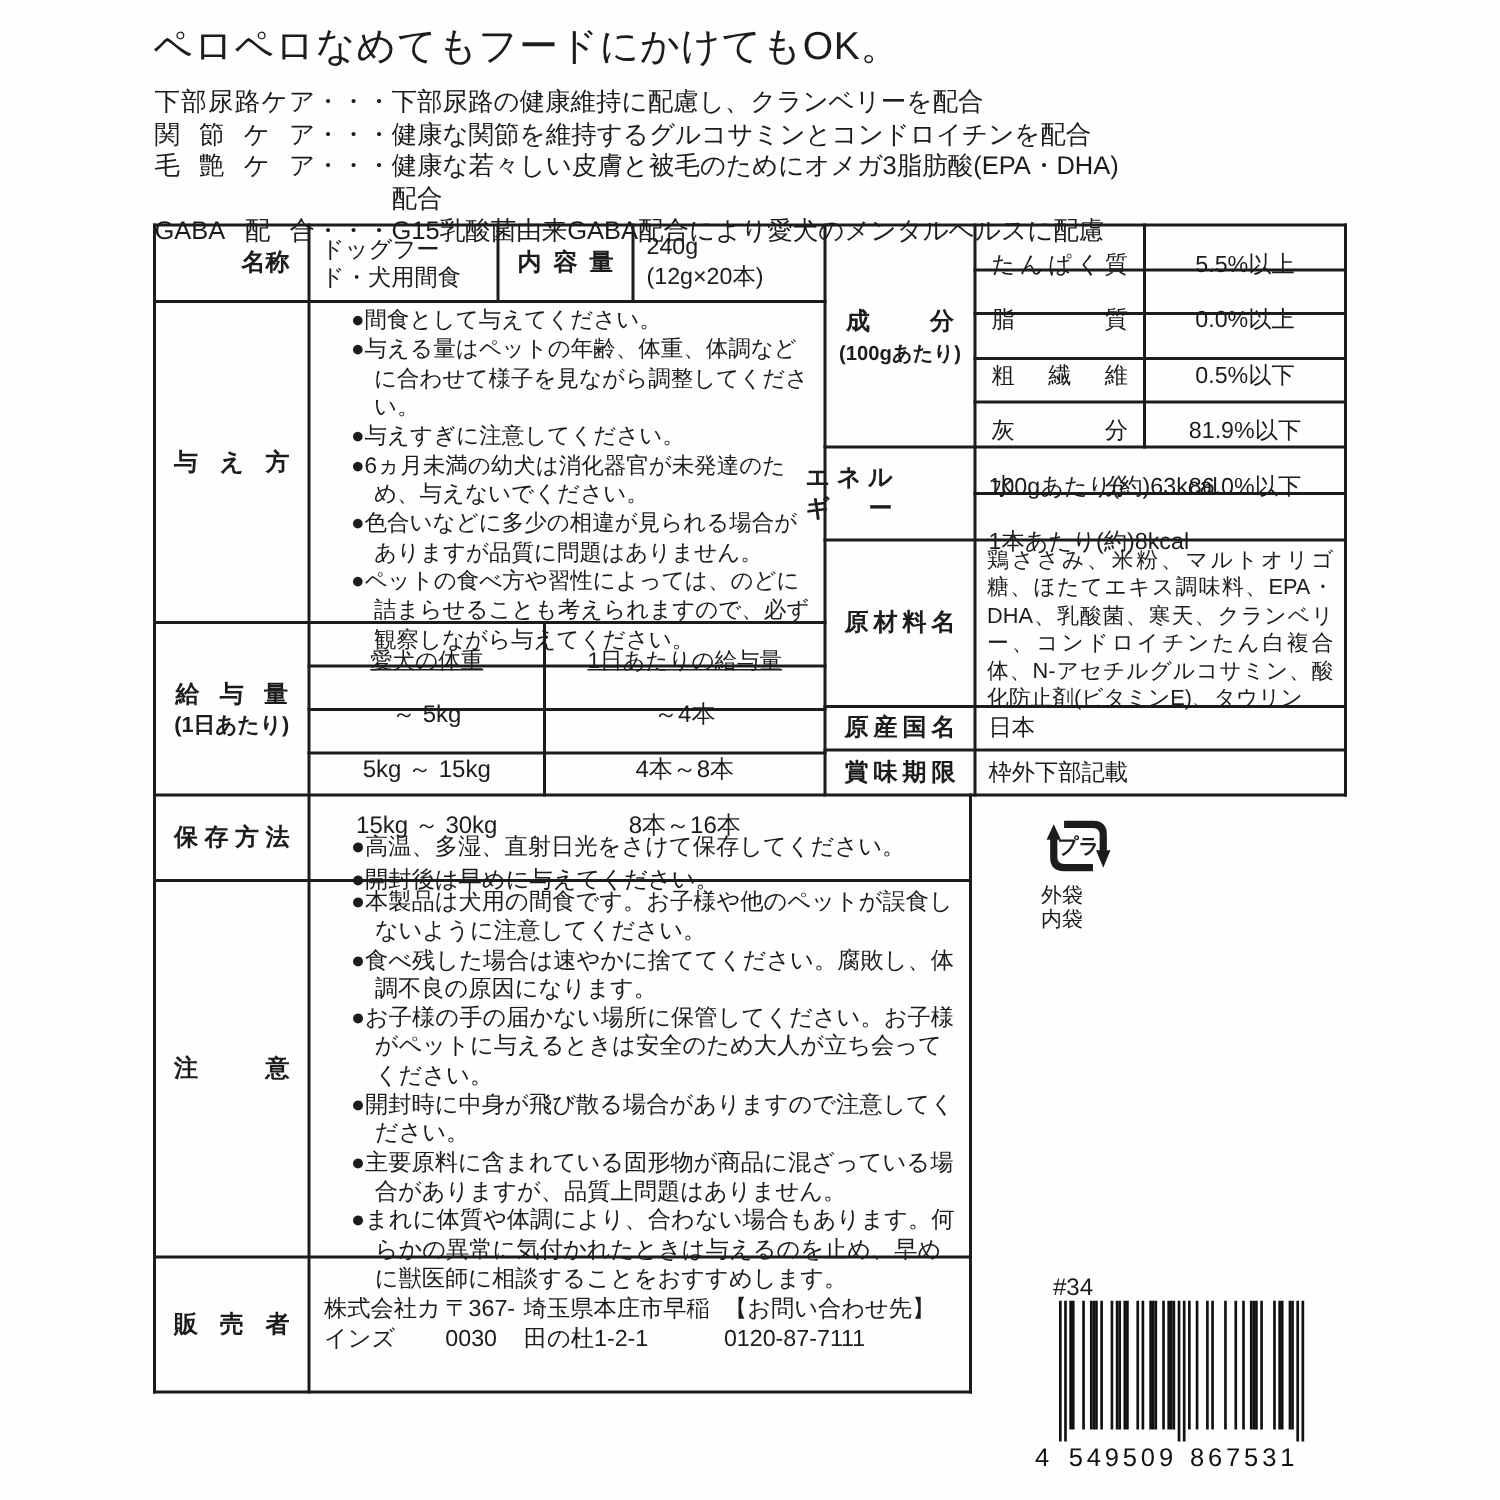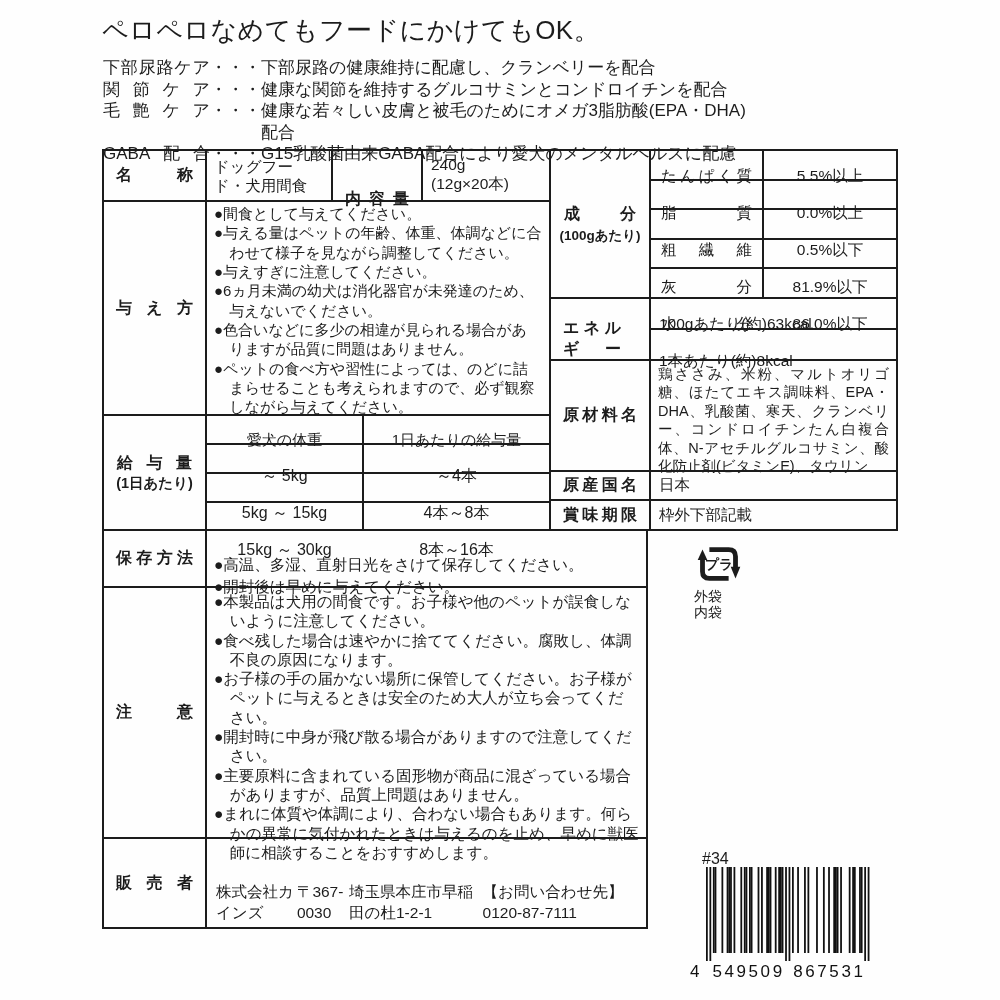--- a/index.html
+++ b/index.html
@@ -14,31 +14,31 @@
   .care-dots{flex:none;}
   .care-desc{flex:1;}
   
   .cell{position:absolute;box-sizing:border-box;display:flex;align-items:center;}
   .lbl{font-weight:bold;font-size:16px;}
   .lbl .j{flex:1;text-align:justify;text-align-last:justify;padding:0 13px;}
   .lbl .stack{flex:1;padding:0 8px;}
   .lbl .stack .j2{text-align:justify;text-align-last:justify;padding:0 6px;}
   .lbl .sub{text-align:center;font-size:13.5px;margin-top:2px;}
   .bullets{display:block;padding:3px 8px;align-items:flex-start;}
-  .bullet{padding-left:1.02em;text-indent:-1.02em;}
+  .bullet{padding-left:1.02em;text-indent:-1.02em;margin-left:20px;}
   .feed{font-size:15px;line-height:19.35px;}
   .caut{font-size:15.5px;line-height:19.3px;}
   .stor{font-size:15.5px;line-height:22px;padding-top:6px;}
   
   .flexcol{display:flex;flex-direction:column;}
   .frow{flex:1;display:flex;align-items:center;margin-top:16px;}
   .fc{display:flex;align-items:center;justify-content:center;box-sizing:border-box;height:100%;}
   .daily-c1{width:157px;}
   .daily-c2{flex:1;}
-  .daily-h{font-size:15px;}
+  .daily-h{font-size:15px;text-decoration:underline;}
   .daily-v{font-size:16px;}
   .comp-name{width:113px;}
   .comp-name .j{flex:1;text-align:justify;text-align-last:justify;padding:0 11px;font-size:15.5px;}
   .comp-val{flex:1;justify-content:center;font-size:15.5px;}
   .energy-row{justify-content:flex-start;padding-left:9px;font-size:15.5px;}
   .ingr{font-size:14.5px;line-height:18.4px;text-align:justify;padding:5px 8px;}
   .plain{font-size:15.5px;padding-left:9px;font-family:Liberation Mono, monospace;}
   .seller{font-size:15.5px;line-height:20.5px;padding:5px 10px;}
   
   .recycle-note{left:694px;width:50px;font-size:14px;line-height:16.5px;font-weight:500;}
@@ -106,25 +106,25 @@
       <div style="position: absolute; background: rgb(28, 28, 28); left: 649px; top: 208px; width: 249px; height: 2px;"></div>
       <div style="position: absolute; background: rgb(28, 28, 28); left: 649px; top: 238px; width: 249px; height: 2px;"></div>
       <div style="position: absolute; background: rgb(28, 28, 28); left: 649px; top: 267px; width: 249px; height: 2px;"></div>
       <div style="position: absolute; background: rgb(28, 28, 28); left: 549px; top: 297px; width: 349px; height: 2px;"></div>
       <div style="position: absolute; background: rgb(28, 28, 28); left: 649px; top: 328px; width: 249px; height: 2px;"></div>
       <div style="position: absolute; background: rgb(28, 28, 28); left: 549px; top: 359px; width: 349px; height: 2px;"></div>
       <div style="position: absolute; background: rgb(28, 28, 28); left: 549px; top: 470px; width: 349px; height: 2px;"></div>
       <div style="position: absolute; background: rgb(28, 28, 28); left: 549px; top: 499px; width: 349px; height: 2px;"></div>
     </div>
 
-  <div class="cell lbl" style="left:103px;top:150px;width:103px;height:51px;">
+  <div class="cell lbl" style="left:103px;top:150px;width:103px;height:51px;padding-left:45px;">
     <div class="j">名称</div>
   </div>
   <div class="cell" style="left:206px;top:150px;width:126px;height:51px;padding:2px 8px;font-size:15.5px;line-height:19px;">ドッグフード・犬用間食</div>
-  <div class="cell lbl" style="left:332px;top:150px;width:90px;height:51px;margin-top:24px;">
+  <div class="cell lbl" style="left:332px;top:150px;width:90px;height:51px;">
     <div class="j">内容量</div>
   </div>
   <div class="cell" style="left:422px;top:150px;width:128px;height:51px;padding:2px 9px;font-size:15.5px;">
     <div>
       <div>240g</div>
       <div>(12g×20本)</div>
     </div>
   </div>
 
   <div class="cell lbl" style="left:103px;top:201px;width:103px;height:214px;">
@@ -208,21 +208,21 @@
       </div>
 
       <div class="frow">
         <div class="fc comp-name">
           <div class="j">水分</div>
         </div>
         <div class="fc comp-val">86.0%以下</div>
       </div>
     </div>
 
-  <div class="cell lbl" style="left:550px;top:298px;width:84px;height:62px;align-items:flex-end;">
+  <div class="cell lbl" style="left:524px;top:298px;width:84px;height:62px;">
     <div class="j">エネルギー</div>
   </div>
   <div class="abs flexcol" style="left:650px;top:298px;width:247px;height:62px;">
 
   <div class="frow fc energy-row">100gあたり(約)63kcal</div>
       <div class="frow fc energy-row">1本あたり(約)8kcal</div>
     </div>
 
   <div class="cell lbl" style="left:550px;top:360px;width:100px;height:111px;">
     <div class="j">原材料名</div>
@@ -257,21 +257,21 @@
       <div class="bullet">●食べ残した場合は速やかに捨ててください。腐敗し、体調不良の原因になります。</div>
       <div class="bullet">●お子様の手の届かない場所に保管してください。お子様がペットに与えるときは安全のため大人が立ち会ってください。</div>
       <div class="bullet">●開封時に中身が飛び散る場合がありますので注意してください。</div>
       <div class="bullet">●主要原料に含まれている固形物が商品に混ざっている場合がありますが、品質上問題はありません。</div>
       <div class="bullet">●まれに体質や体調により、合わない場合もあります。何らかの異常に気付かれたときは与えるのを止め、早めに獣医師に相談することをおすすめします。</div>
     </div>
 
   <div class="cell lbl" style="left:103px;top:838px;width:103px;height:90px;">
     <div class="j">販売者</div>
   </div>
-  <div class="cell seller" style="left:206px;top:838px;width:441px;height:90px;align-items:flex-end;">
+  <div class="cell seller" style="left:206px;top:838px;width:441px;height:90px;align-items:center;">
 
   <div>株式会社カインズ</div>
       <div>〒367-0030</div>
       <div>埼玉県本庄市早稲田の杜1-2-1</div>
       <div>【お問い合わせ先】 0120-87-7111</div>
     </div>
 
   <svg class="abs" style="left:697px;top:541px;" width="44" height="46" viewBox="0 0 64 58">
     <path d="M46 50 H18 Q8 50 8 40 V21" fill="none" stroke="#1c1c1c" stroke-width="7"></path>
     <polygon points="1,23 15,23 8,8" fill="#1c1c1c"></polygon>

